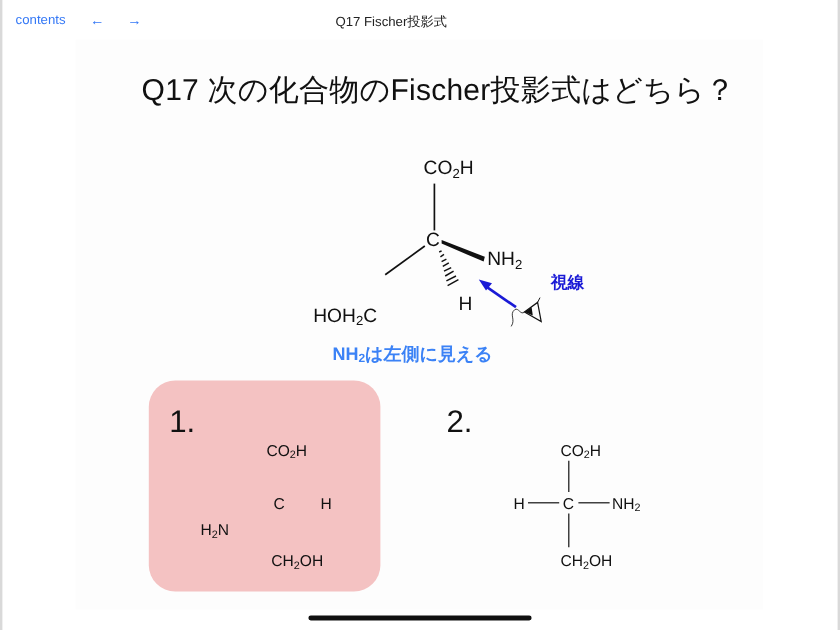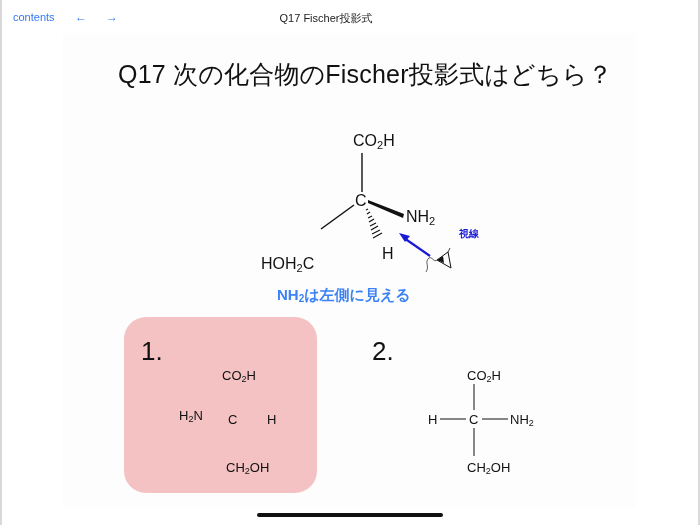--- a/index.html
+++ b/index.html
@@ -21,21 +21,21 @@
   }
   .q-title {
     position:absolute; left:93px; top:58px; font-size:25px; color:#111; white-space:nowrap;
     letter-spacing:0.2px;
     margin-left:25px;
   }
   .chem { position:absolute; font-size:16px; color:#111; white-space:nowrap; line-height:1; }
   .chem sub { font-size:11px; vertical-align:-3px; line-height:0; }
   .red-note { position:absolute; left:277px; top:286px; font-size:15px; color:#3b82f6; font-weight:bold; white-space:nowrap; }
   .red-note sub { font-size:10px; vertical-align:-2px; }
-  .blue-note { position:absolute; left:459px; top:227px; font-size:10px; color:#1a1ad6; font-weight:bold; }
+  .blue-note { position:absolute; left:459px; top:227px; font-size:14px; color:#1a1ad6; font-weight:bold; }
   .choice-bg {
     position:absolute; left:124px; top:317px; width:193px; height:176px;
     background:#f4c2c2; border-radius:22px; cursor:pointer;
   }
   .choice-num { position:absolute; font-size:26px; color:#111; }
   .fchem { position:absolute; font-size:13px; color:#111; white-space:nowrap; line-height:1; }
   .fchem sub { font-size:9px; vertical-align:-2px; line-height:0; }
   .home-ind { position:absolute; left:257px; top:513px; width:186px; height:4px; border-radius:2px; background:#111; }
   svg { position:absolute; left:0; top:0; }
 </style>
@@ -103,21 +103,21 @@
   <line x1="440" y1="419" x2="466" y2="419" stroke="#111" stroke-width="1"></line>
   <line x1="482" y1="419" x2="508" y2="419" stroke="#111" stroke-width="1"></line>
 </svg>
 
 <div class="blue-note">視線</div>
 <div class="red-note">NH<sub>2</sub>は左側に見える</div>
 
 <div class="choice-bg"></div>
 <div class="choice-num" style="left:141px;top:336px;">1.</div>
 <div class="fchem" style="left:222px;top:369px;">CO<sub>2</sub>H</div>
-<div class="fchem" style="left:167px;top:409px;margin-left:12px;">H<sub>2</sub>N</div>
+<div class="fchem" style="left:167px;top:435px;">H<sub>2</sub>N</div>
 <div class="fchem" style="left:228px;top:413px;">C</div>
 <div class="fchem" style="left:267px;top:413px;">H</div>
 <div class="fchem" style="left:226px;top:461px;">CH<sub>2</sub>OH</div>
 
 <div class="choice-num" style="left:372px;top:336px;">2.</div>
 <div class="fchem" style="left:467px;top:369px;">CO<sub>2</sub>H</div>
 <div class="fchem" style="left:428px;top:413px;">H</div>
 <div class="fchem" style="left:469px;top:413px;">C</div>
 <div class="fchem" style="left:510px;top:413px;">NH<sub>2</sub></div>
 <div class="fchem" style="left:467px;top:461px;">CH<sub>2</sub>OH</div>

